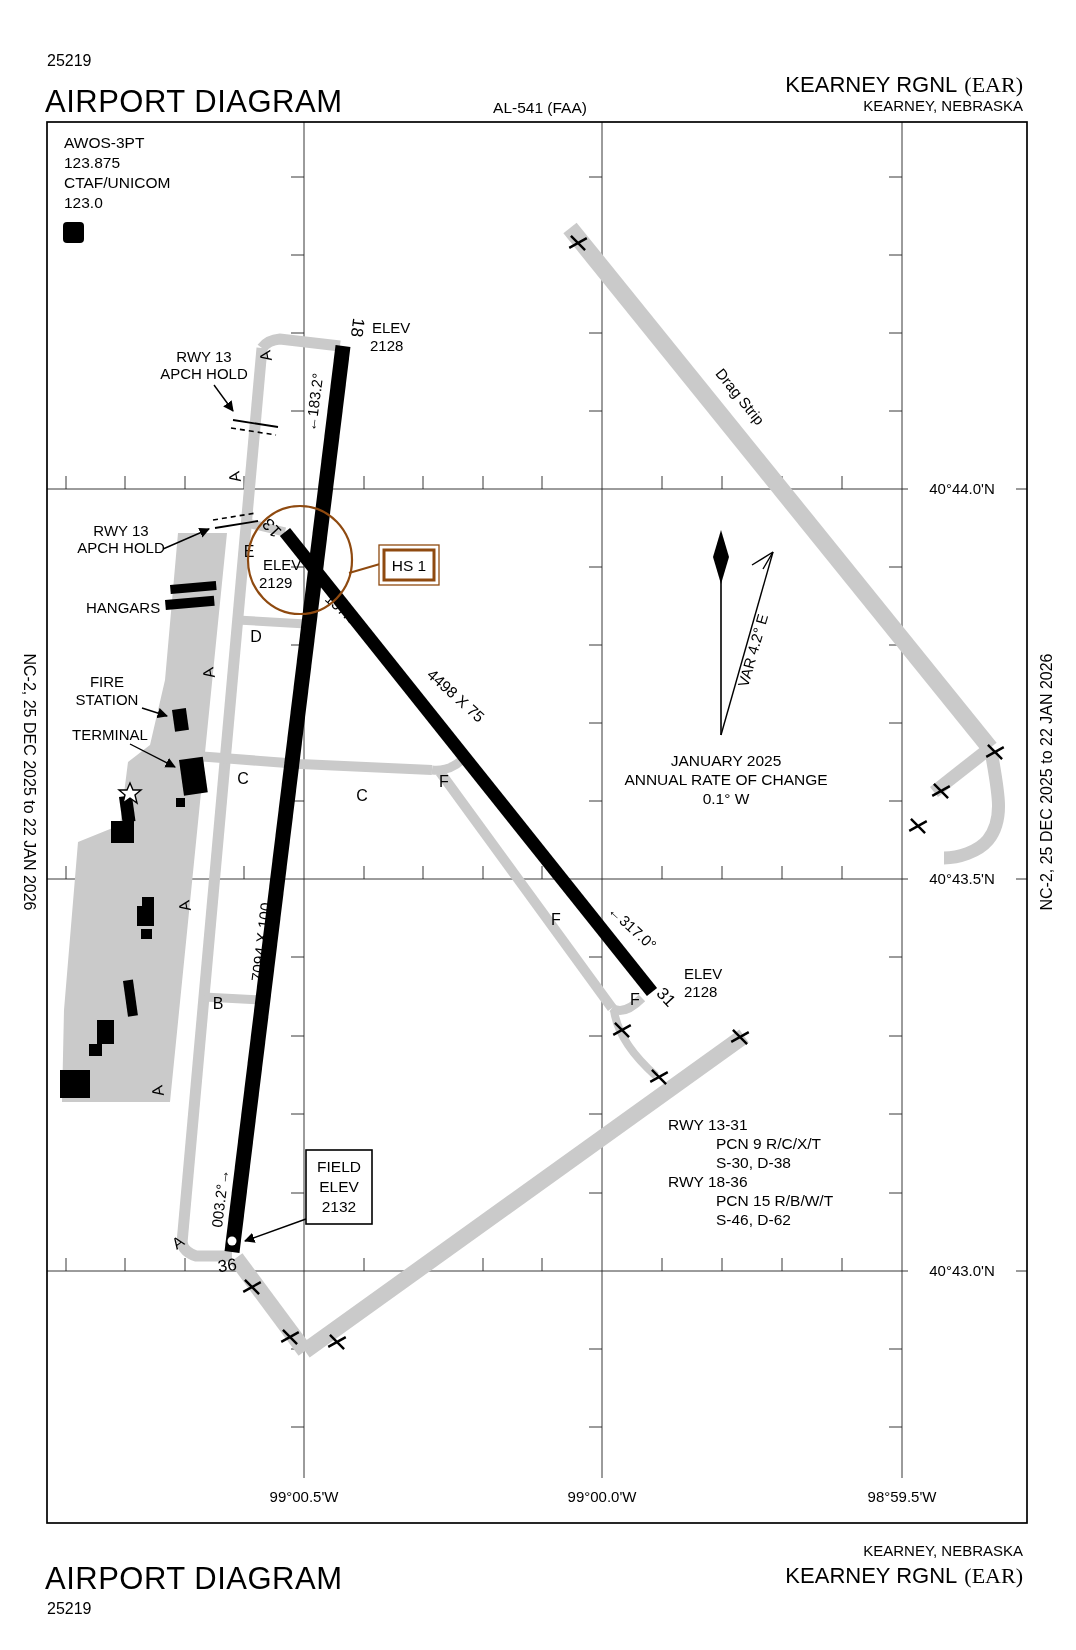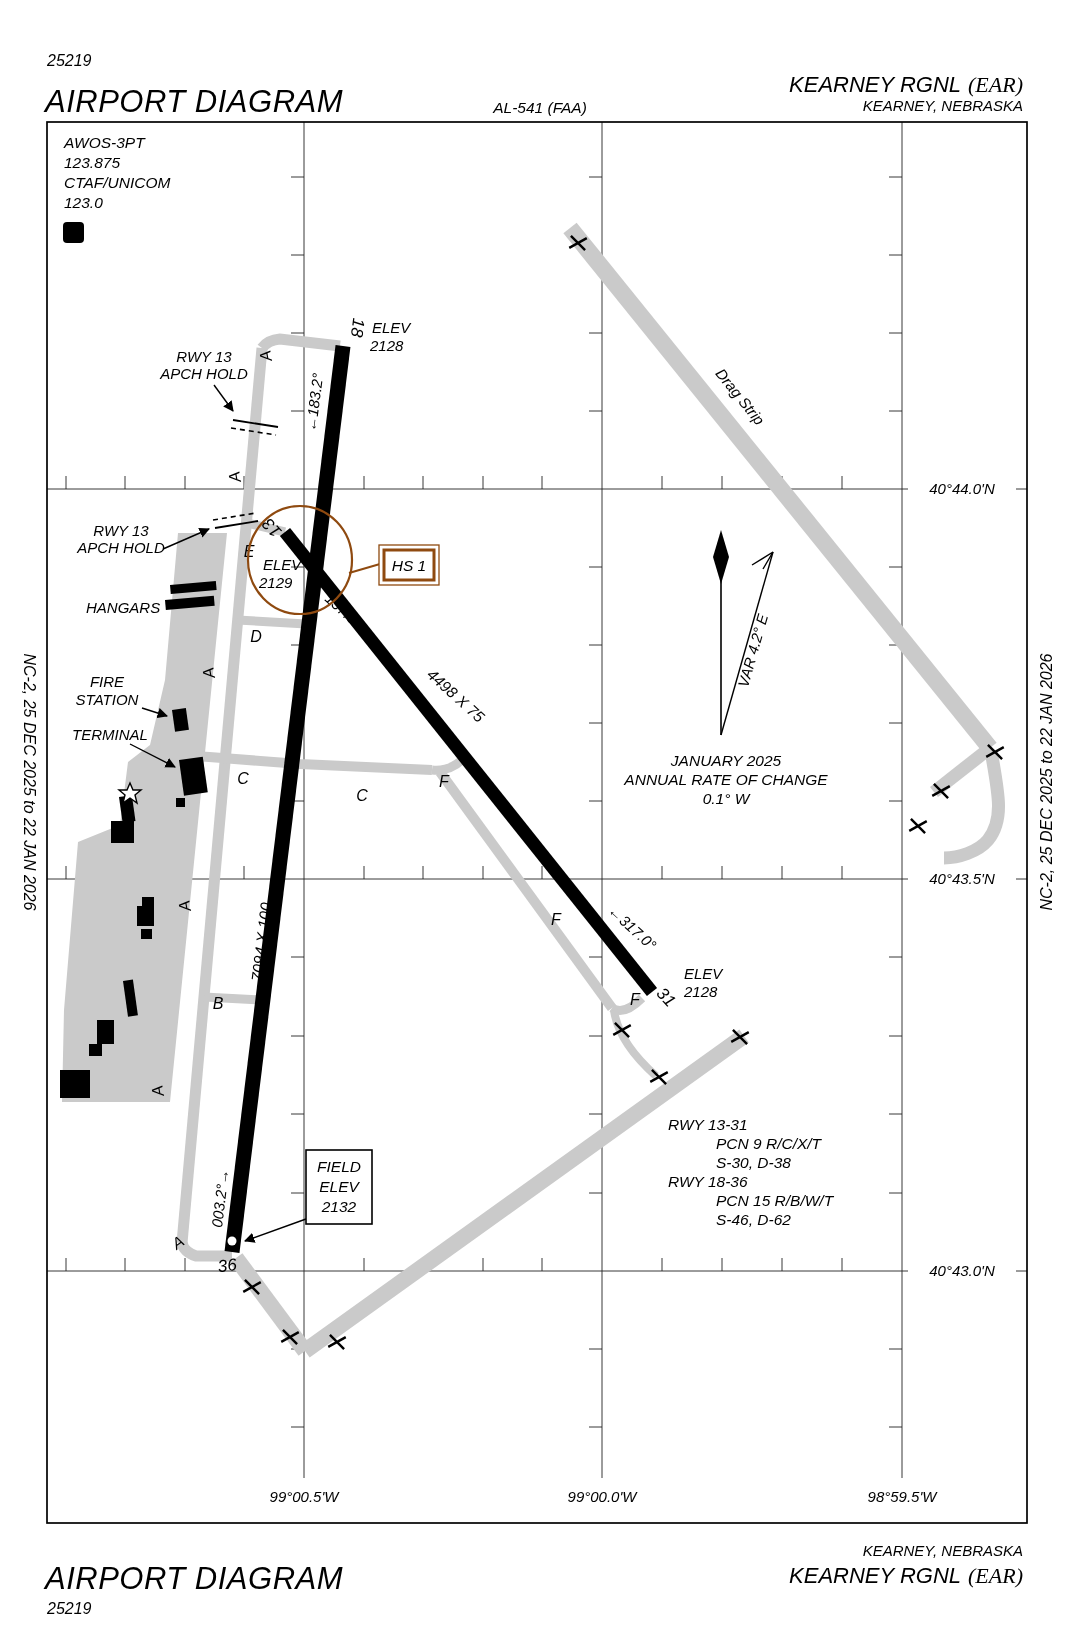--- a/index.html
+++ b/index.html
@@ -1,16 +1,16 @@
 <!DOCTYPE html>
 <html><head>
 <meta charset="utf-8">
 <style>
   html,body{margin:0;padding:0;background:#fff;}
-  .page{position:relative;width:1076px;height:1650px;background:#ffffff;font-family:"Liberation Sans",sans-serif;font-style:italic;}
+  .page{position:relative;width:1076px;height:1650px;background:#ffffff;font-family:"Liberation Sans",sans-serif;}
   svg{position:absolute;left:0;top:0;}
   text{fill:#000;}
 </style>
 </head>
 <body>
 
 <div class="page">
 <svg width="1076" height="1650" viewBox="0 0 1076 1650">
 
   <defs>

